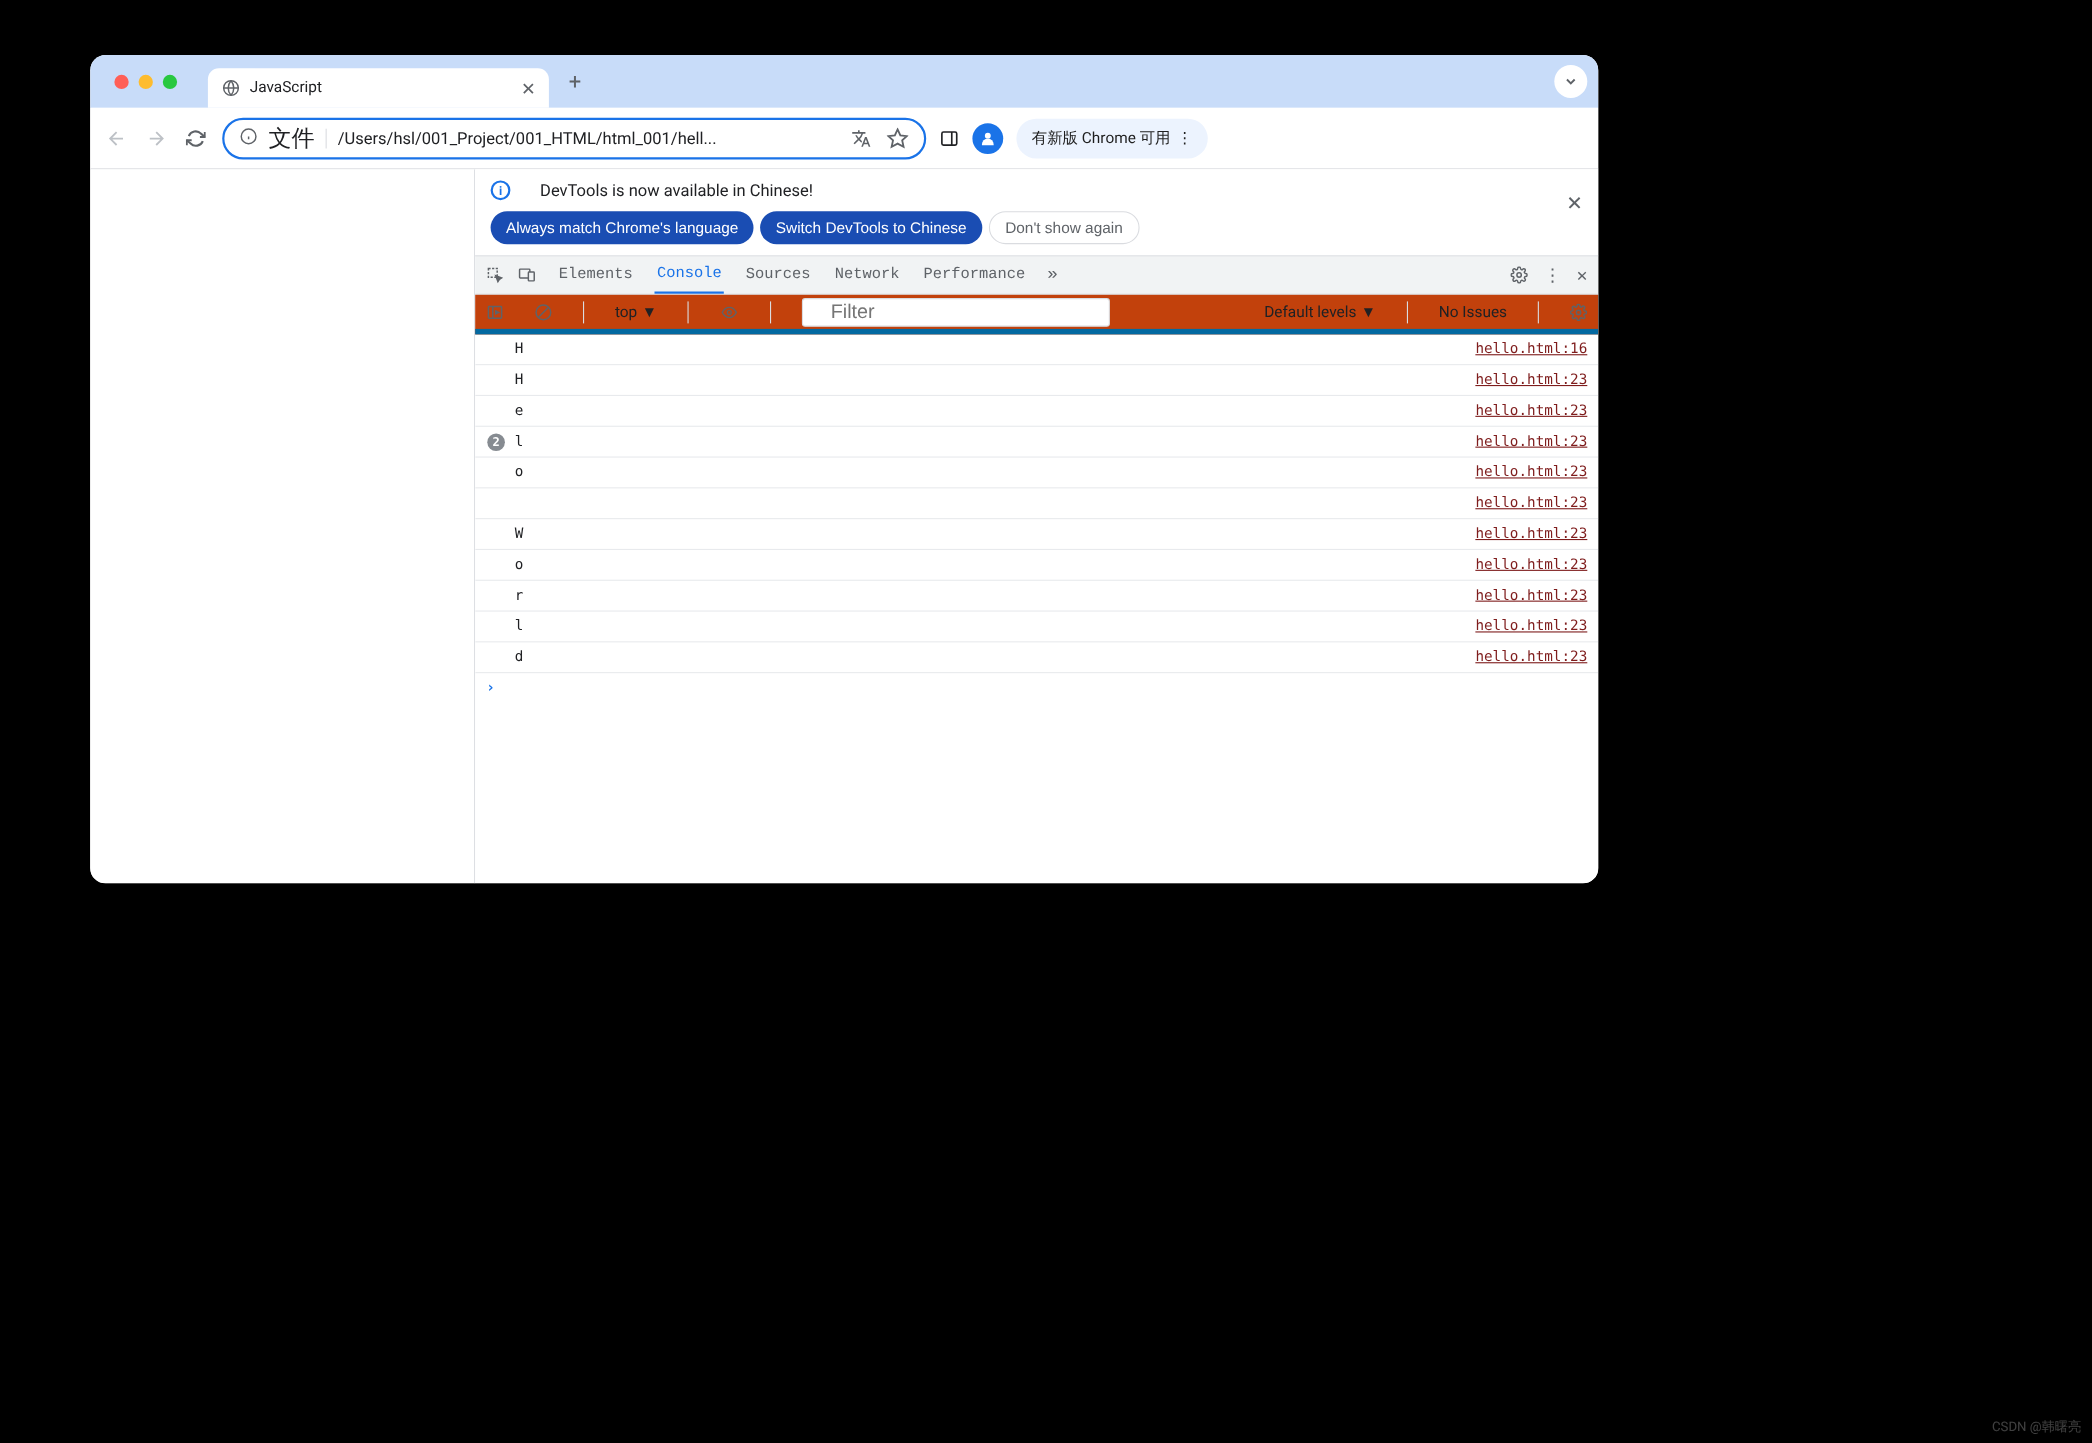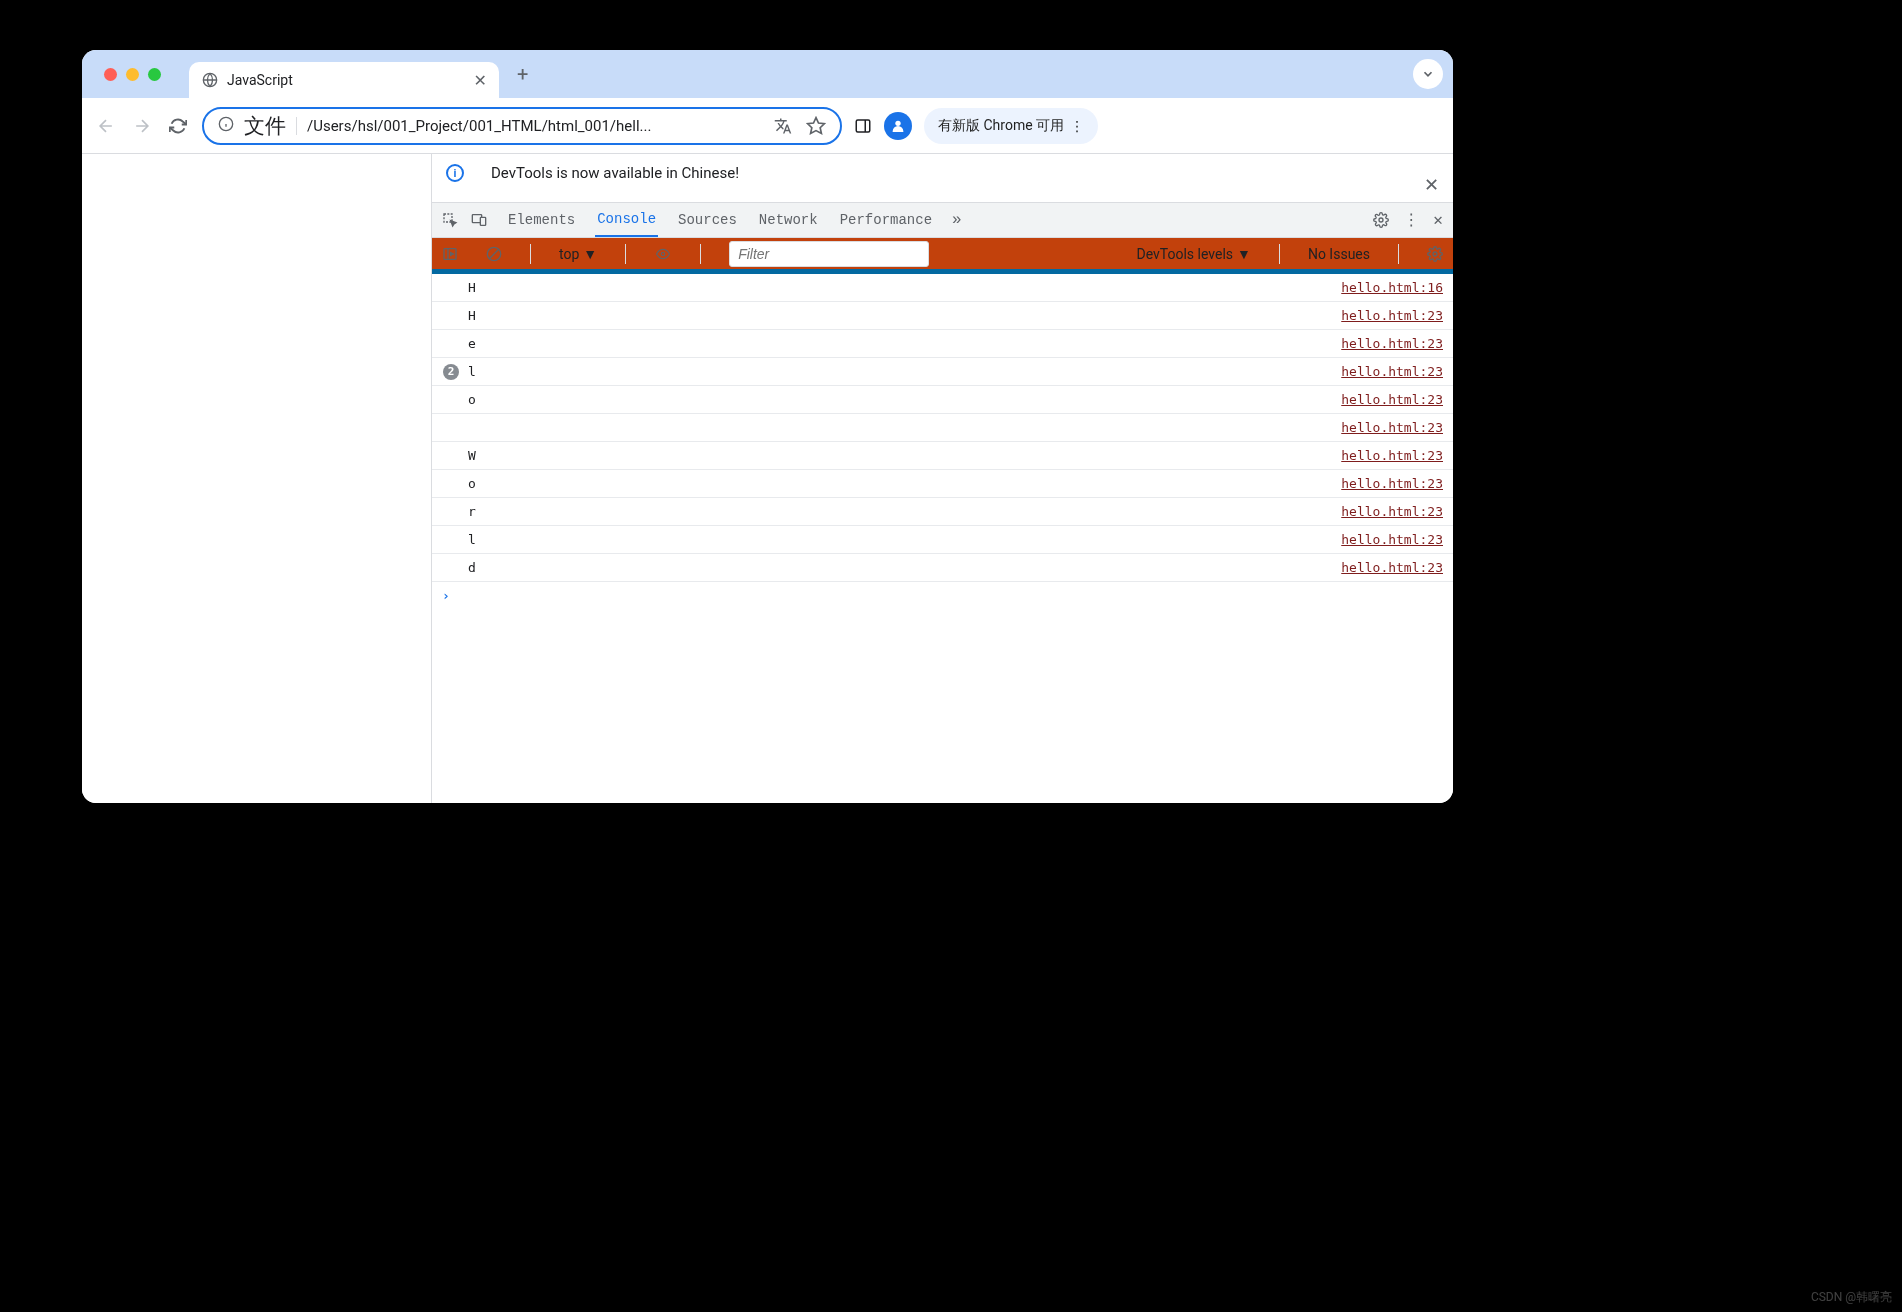--- a/index.html
+++ b/index.html
@@ -52,21 +52,21 @@
 .dt-tabs { height: 36px; display: flex; align-items: center; border-top: 1px solid #dadce0; border-bottom: 1px solid #dadce0; background: #f1f3f4; padding: 0 10px; gap: 18px; font-family: Liberation Mono, monospace; }
 .dt-tab { font-size: 14px; color: #5f6368; cursor: pointer; padding: 8px 2px; }
 .dt-tab.active { color: #1a73e8; font-weight: 500; border-bottom: 2px solid #1a73e8; }
 .dt-tab-icons { display: flex; gap: 12px; }
 .dt-tabs-right { margin-left: auto; display: flex; gap: 14px; align-items: center; }
 
 
 .console-tb { height: 36px; display: flex; align-items: center; padding: 0 10px; gap: 28px; border-bottom: 5px solid #0369a1; background: #c2410c; }
 .ctb-sep { width: 1px; height: 20px; background: #dadce0; }
 .ctb-item { font-size: 14px; color: #202124; display: flex; align-items: center; gap: 4px; cursor: pointer; }
-.filter-input { flex: 1; max-width: 280px; height: 26px; border: 1px solid #dadce0; border-radius: 3px; padding: 0 8px; font-size: 14px; color: #5f6368; font-style: italic; }
+.filter-input { flex: 1; max-width: 280px; height: 26px; border: 1px solid #dadce0; border-radius: 3px; padding: 0 25px; font-size: 18px; color: #5f6368; }
 .ctb-spacer { flex: 1; }
 
 
 .console-msgs { flex: 1; overflow-y: auto; font-family: Menlo, Monaco, Consolas, monospace; font-size: 13px; }
 .msg-row { display: flex; align-items: center; height: 28px; padding: 0 10px; border-bottom: 1px solid #e8eaed; gap: 8px; }
 .msg-row.hl { background: #dce7fc; }
 .msg-pre { width: 18px; display: flex; justify-content: center; }
 .msg-badge { width: 16px; height: 16px; border-radius: 50%; background: #868b91; color: #fff; font-size: 11px; display: flex; align-items: center; justify-content: center; font-weight: 600; }
 .msg-text { color: #202124; }
 .msg-text.dim { color: #80868b; }
@@ -168,20 +168,25 @@
     <div class="page-area"></div>
 
     <div class="devtools">
 
       <div class="dt-notif">
         <div class="dt-notif-row">
           <span class="info-icon">i</span>
           <span class="notif-text">DevTools is now available in Chinese!</span>
         </div>
         <span class="notif-close">✕</span>
+        <div class="notif-buttons">
+          <button class="pill-btn pill-primary">Always match Chrome's language</button>
+          <button class="pill-btn pill-primary">Switch DevTools to Chinese</button>
+          <button class="pill-btn pill-ghost">Don't show again</button>
+        </div>
       </div>
 
       <div class="dt-tabs">
         <div class="dt-tab-icons">
           <span class="tb-icon">
             <svg width="16" height="16" viewBox="0 0 24 24" fill="none" stroke="#5f6368" stroke-width="2" stroke-dasharray="3 2">
                 <rect x="3" y="3" width="12" height="12"></rect>
                 <path stroke-dasharray="0" d="M13 13l8 3-3 2-2 3-3-8z" fill="#5f6368"></path>
               </svg>
           </span>
@@ -233,21 +238,21 @@
         <span class="tb-icon">
           <svg width="18" height="14" viewBox="0 0 24 24" fill="none" stroke="#5f6368" stroke-width="2">
               <path d="M1 12s4-8 11-8 11 8 11 8-4 8-11 8-11-8-11-8z"></path>
               <circle cx="12" cy="12" r="3"></circle>
             </svg>
         </span>
         <div class="ctb-sep"></div>
         <input class="filter-input" placeholder="Filter" style="">
         <div class="ctb-spacer"></div>
         <span class="ctb-item">
-          <span>DevTools levels</span>
+          <span>Default levels</span>
           <span>▼</span>
         </span>
         <div class="ctb-sep"></div>
         <span class="ctb-item">No Issues</span>
         <div class="ctb-sep"></div>
         <span class="tb-icon">
           <svg width="16" height="16" viewBox="0 0 24 24" fill="none" stroke="#5f6368" stroke-width="2">
               <circle cx="12" cy="12" r="3"></circle>
               <path d="M19.4 15a1.7 1.7 0 0 0 .3 1.8l.1.1a2 2 0 1 1-2.8 2.8l-.1-.1a1.7 1.7 0 0 0-1.8-.3 1.7 1.7 0 0 0-1 1.5V21a2 2 0 1 1-4 0v-.1a1.7 1.7 0 0 0-1-1.5 1.7 1.7 0 0 0-1.8.3l-.1.1a2 2 0 1 1-2.8-2.8l.1-.1a1.7 1.7 0 0 0 .3-1.8 1.7 1.7 0 0 0-1.5-1H3a2 2 0 1 1 0-4h.1a1.7 1.7 0 0 0 1.5-1 1.7 1.7 0 0 0-.3-1.8l-.1-.1a2 2 0 1 1 2.8-2.8l.1.1a1.7 1.7 0 0 0 1.8.3H9a1.7 1.7 0 0 0 1-1.5V3a2 2 0 1 1 4 0v.1a1.7 1.7 0 0 0 1 1.5 1.7 1.7 0 0 0 1.8-.3l.1-.1a2 2 0 1 1 2.8 2.8l-.1.1a1.7 1.7 0 0 0-.3 1.8V9a1.7 1.7 0 0 0 1.5 1H21a2 2 0 1 1 0 4h-.1a1.7 1.7 0 0 0-1.5 1z"></path>
             </svg>

